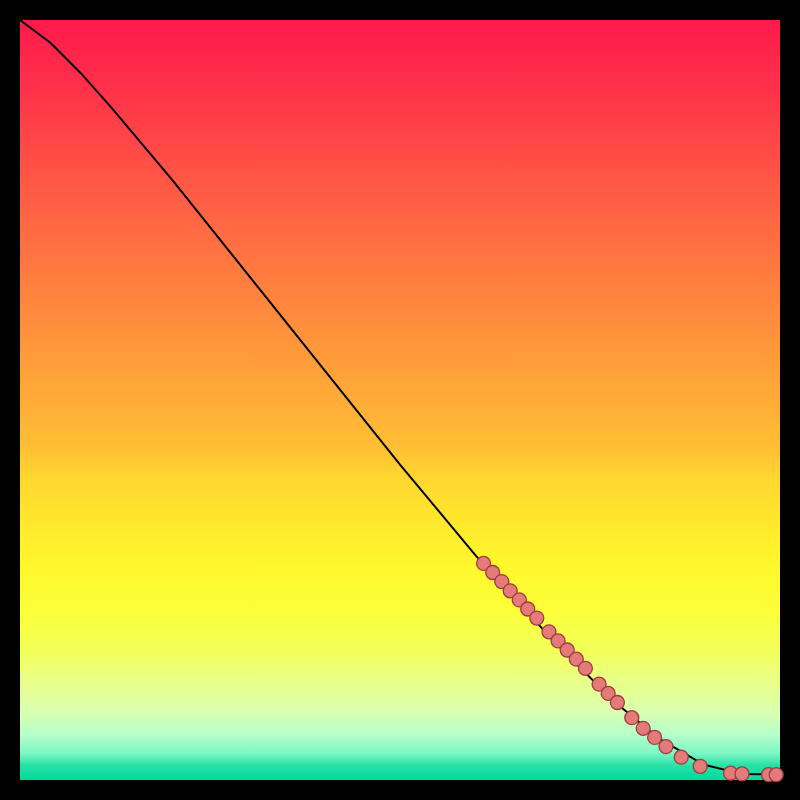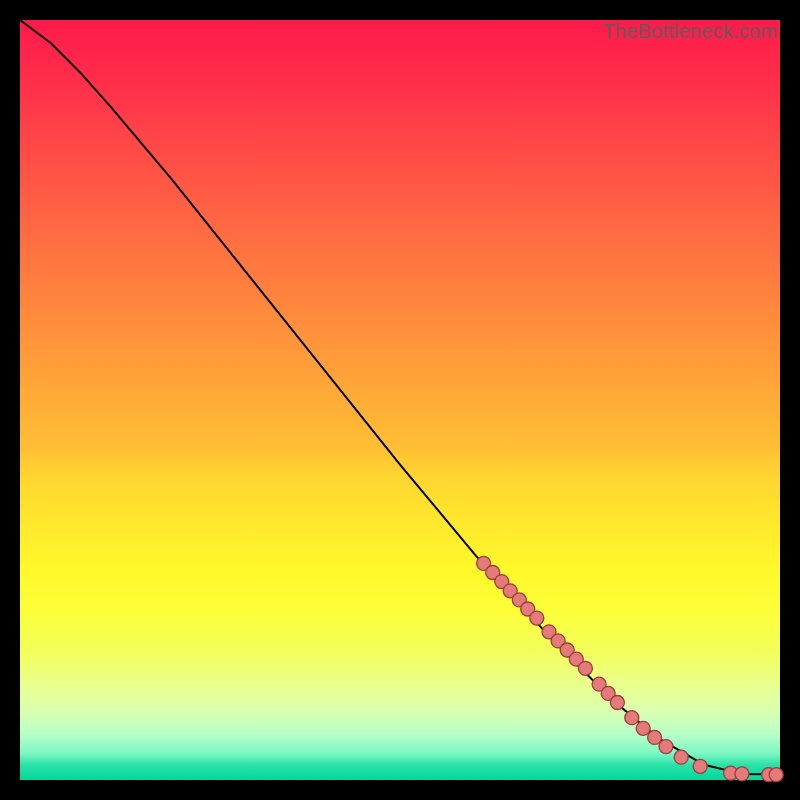--- a/index.html
+++ b/index.html
@@ -109,14 +109,13 @@
         <circle cx="646.0" cy="726.6" r="7" class="pt"></circle>
         <circle cx="661.2" cy="737.2" r="7" class="pt"></circle>
         <circle cx="680.2" cy="746.3" r="7" class="pt"></circle>
         <circle cx="710.6" cy="753.2" r="7" class="pt"></circle>
         <circle cx="722.0" cy="753.9" r="7" class="pt"></circle>
         <circle cx="748.6" cy="754.7" r="7" class="pt"></circle>
         <circle cx="756.2" cy="754.7" r="7" class="pt"></circle>
       </g>
   </svg>
 
-  <div class="watermark">TheBottleneck.com</div>
 </div>
 
 </body></html>

